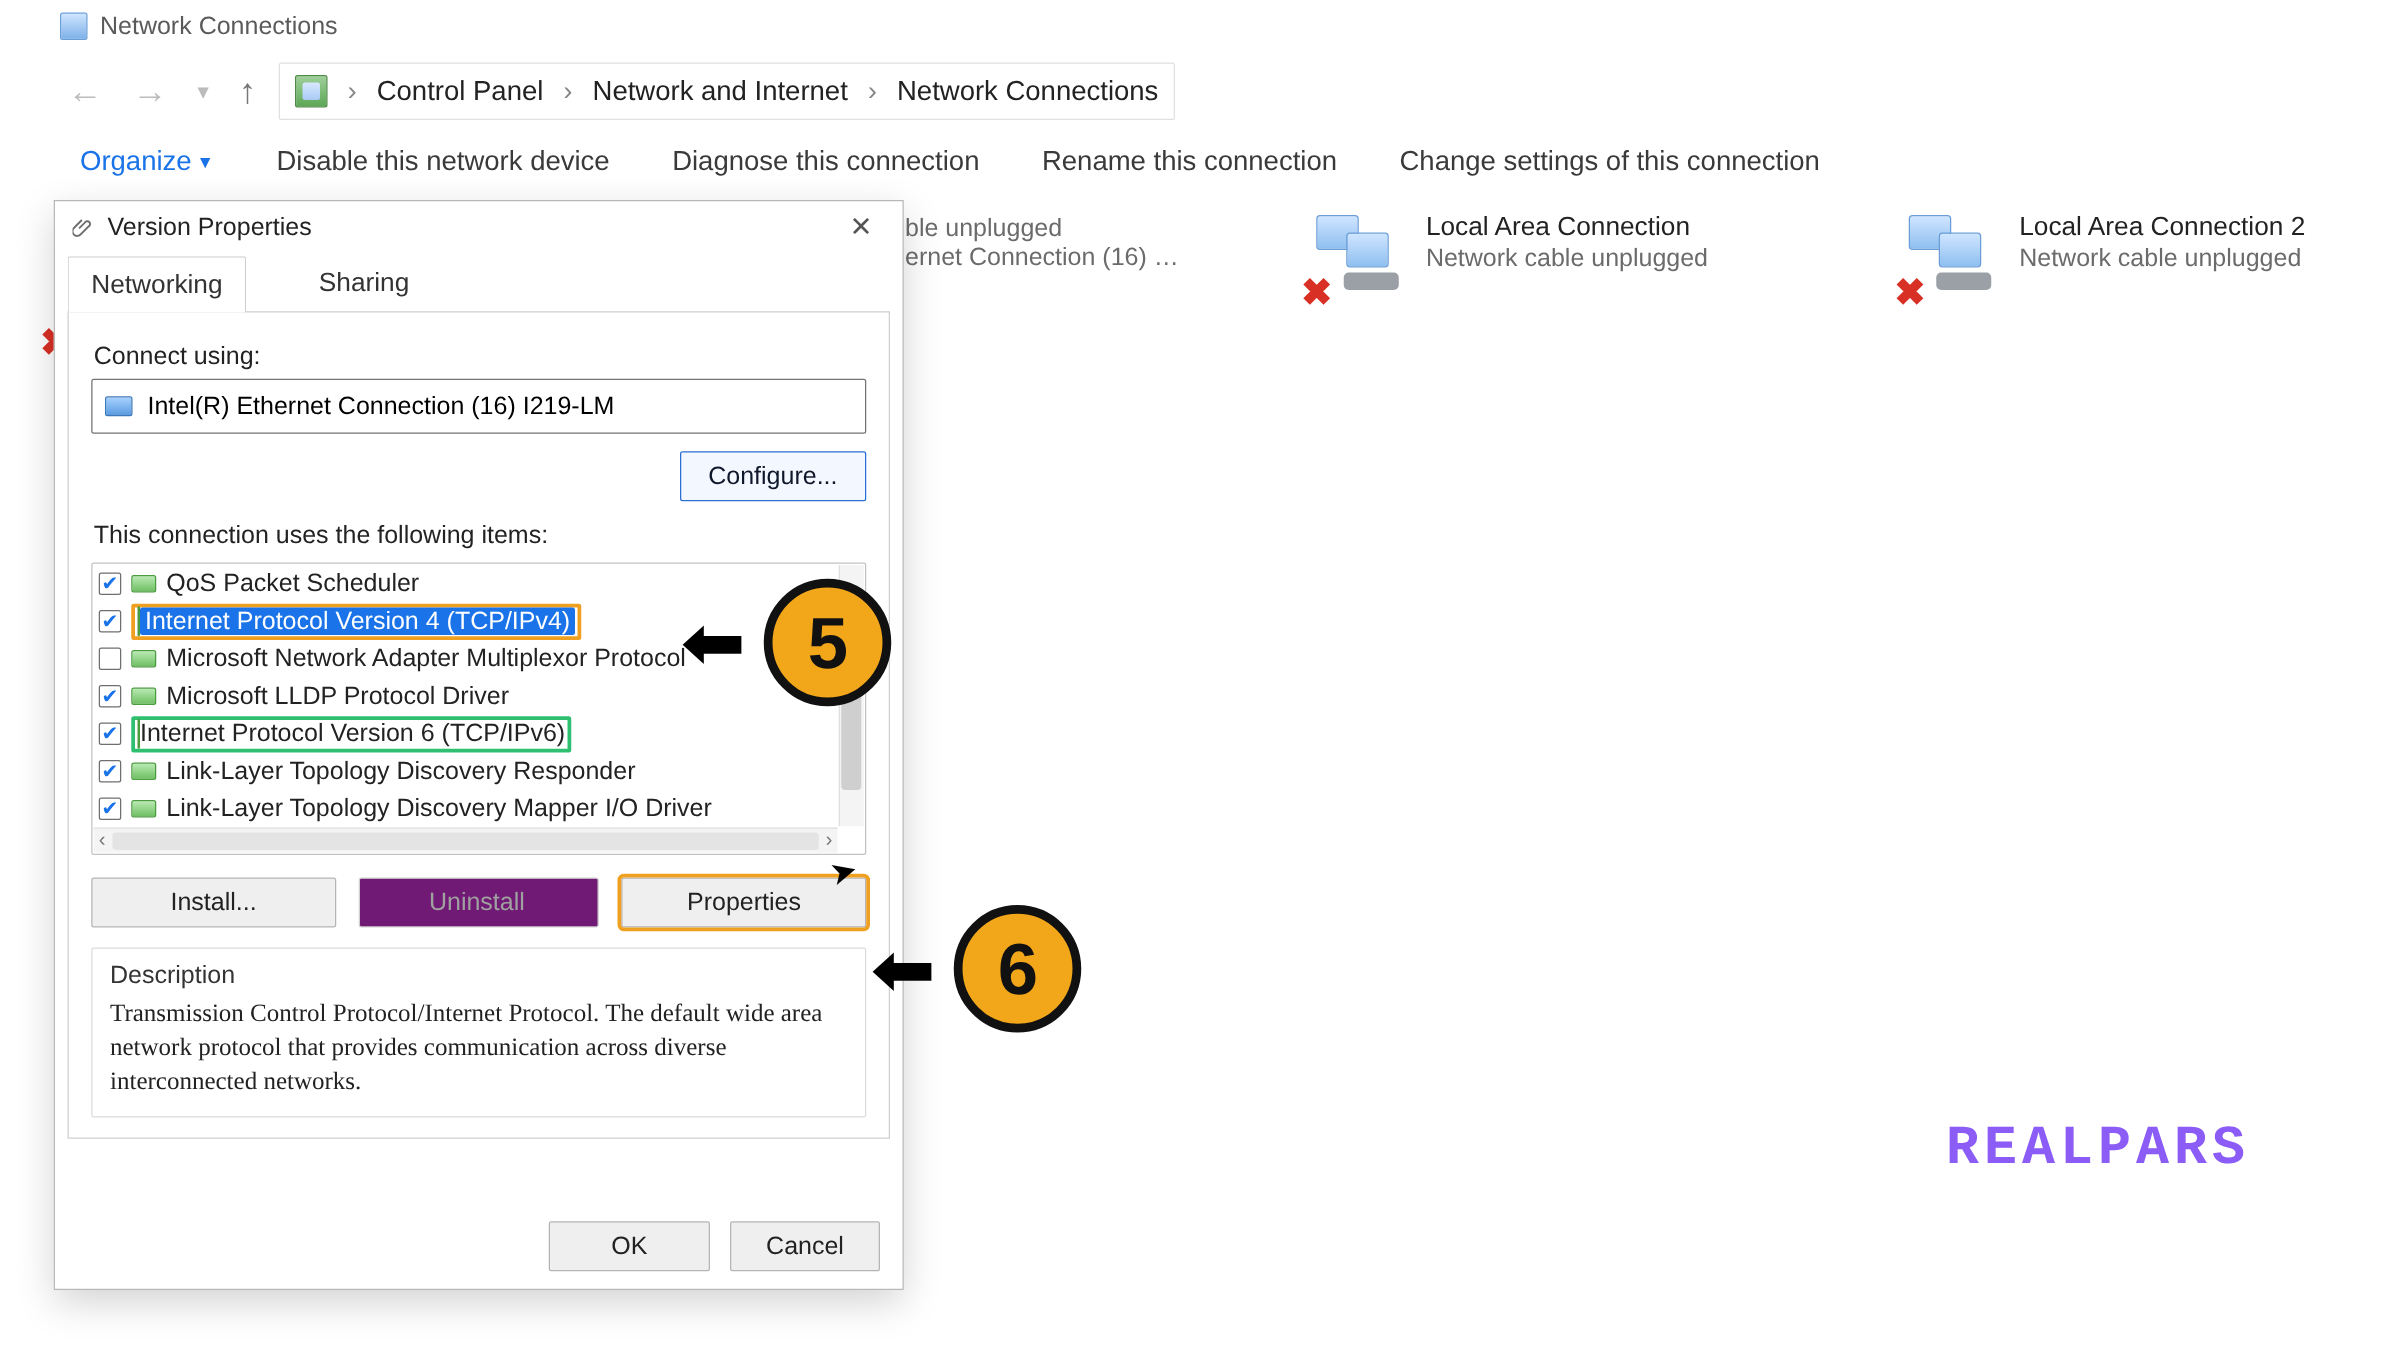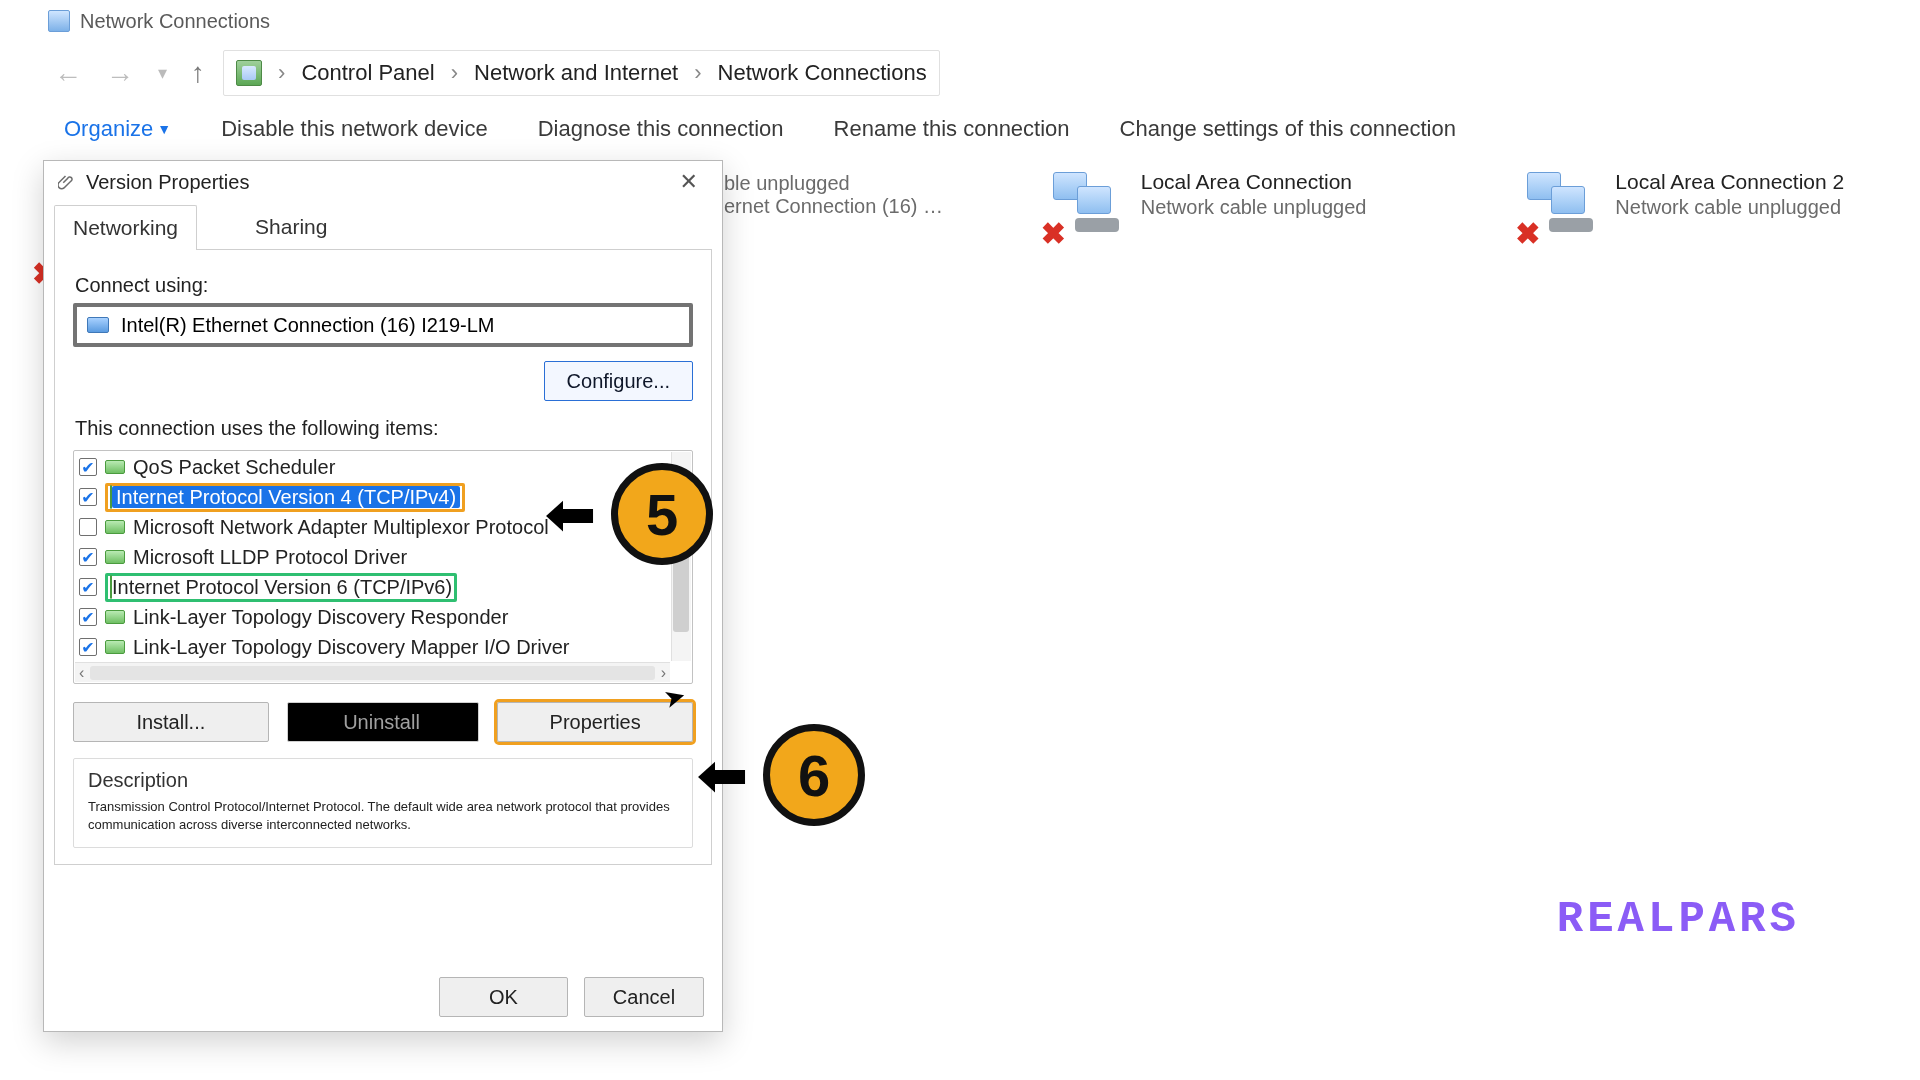--- a/index.html
+++ b/index.html
@@ -39,27 +39,27 @@
   .dlg-title { display: flex; align-items: center; height: 42px; padding: 0 14px; font-size: 20px; color: #222; }
   .dlg-title .paperclip { width: 18px; height: 18px; margin-right: 10px; color: #6d6d6d; }
   .dlg-close { margin-left: auto; font-size: 22px; color: #555; padding: 4px 10px; border-radius: 4px; }
 
   .tabs { display: flex; padding: 0 10px; margin-top: 2px; gap: 40px; }
   .tab { padding: 10px 18px 10px; font-size: 21px; color: #333; }
   .tab.active { border: 1px solid #cfcfcf; border-bottom: none; border-radius: 2px 2px 0 0; background: #fff; position: relative; z-index: 2; }
   .tab-pane { border: 1px solid #cfcfcf; margin: 0 10px 14px; padding: 18px 18px 16px; position: relative; top: -1px; }
 
   .label { font-size: 20px; color: #222; margin: 6px 2px; }
-  .adapter-box { display: flex; align-items: center; gap: 12px; border: 4px solid #737373; border-radius: 2px; height: 44px; padding: 0 10px; font-size: 20px; margin-top: 6px; }
+  .adapter-box { display: flex; align-items: center; gap: 12px; border: 1px solid #737373; border-radius: 2px; height: 44px; padding: 0 10px; font-size: 20px; margin-top: 6px; }
   .adapter-ic { width: 22px; height: 16px; background: linear-gradient(#a8d1ff,#5a9be0); border: 1px solid #3f78b8; border-radius: 2px; }
 
   .cfg-row { display: flex; justify-content: flex-end; margin-top: 14px; }
   .btn { height: 40px; padding: 0 22px; background: #efefef; border: 1px solid #b5b5b5; border-radius: 2px; font-size: 20px; color: #222; display: inline-flex; align-items: center; justify-content: center; }
   .btn.blue { border-color: #2a6fd6; color: #0f172a; background: #f3f7ff; }
-  .btn.disabled { color: #a0a0a0; border-color: #d0d0d0; background: #000000; padding-left: 19px; }
+  .btn.disabled { color: #a0a0a0; border-color: #d0d0d0; background: #701a75; padding-left: 19px; }
 
   .list-wrap { border: 1px solid #c2c2c2; border-radius: 2px; background: #fff; margin-top: 10px; position: relative; height: 234px; }
   .list-inner { position: absolute; inset: 1px 22px 22px 1px; overflow: hidden; }
   .row { display: flex; align-items: center; height: 30px; padding: 0 4px; gap: 8px; font-size: 20px; color: #222; white-space: nowrap; }
   .chk { width: 18px; height: 18px; border: 1px solid #6f6f6f; border-radius: 2px; display: inline-flex; align-items: center; justify-content: center; font-size: 16px; color: #1a73e8; }
   .proto-ic { width: 20px; height: 14px; border-radius: 2px; background: linear-gradient(#b9eab3,#6fbf63); border: 1px solid #4a9b3e; }
   .row.sel .txt { background: #1a73e8; color: #fff; padding: 0 4px; border-radius: 2px; }
   .hl-orange { border: 3px solid #f0a020; border-radius: 2px; padding: 0 2px; }
   .hl-green { border: 3px solid #2fbf71; border-radius: 2px; padding: 0 2px; }
 
@@ -67,21 +67,21 @@
   .vthumb { position: absolute; right: 2px; top: 90px; width: 16px; height: 90px; background: #cfcfcf; border-radius: 3px; }
   .hbar { position: absolute; left: 1px; right: 22px; bottom: 1px; height: 20px; background: #f4f4f4; border-top: 1px solid #e0e0e0; display: flex; align-items: center; justify-content: space-between; padding: 0 4px; color: #777; }
   .hthumb { flex: 1; margin: 0 6px; height: 14px; background: #e4e4e4; border-radius: 3px; }
 
   .actions { display: flex; gap: 18px; margin-top: 18px; }
   .actions .btn { flex: 1; }
   .actions .hl-btn { outline: 3px solid #f0a020; outline-offset: 0; }
 
   .desc-box { border: 1px solid #dcdcdc; border-radius: 2px; padding: 10px 14px 14px; margin-top: 16px; }
   .desc-title { font-size: 20px; color: #333; margin-bottom: 6px; }
-  .desc-text { font-size: 13px; color: #222; line-height: 1.35; }
+  .desc-text { font-size: 20px; color: #222; line-height: 1.35; font-family: Liberation Serif, serif; }
 
   .dlg-buttons { position: absolute; right: 18px; bottom: 14px; display: flex; gap: 16px; }
 
   
   .step { position: absolute; display: flex; align-items: center; gap: 18px; }
   .step .arrow { font-size: 54px; font-weight: 900; color: #000; transform: scaleX(1.1); }
   .step .badge { width: 102px; height: 102px; border-radius: 50%; background: #f2a71b; border: 7px solid #111; display: flex; align-items: center; justify-content: center; font-size: 58px; font-weight: 800; color: #111; }
   #step5 { left: 548px; top: 463px; }
   #step6 { left: 700px; top: 724px; }
 

